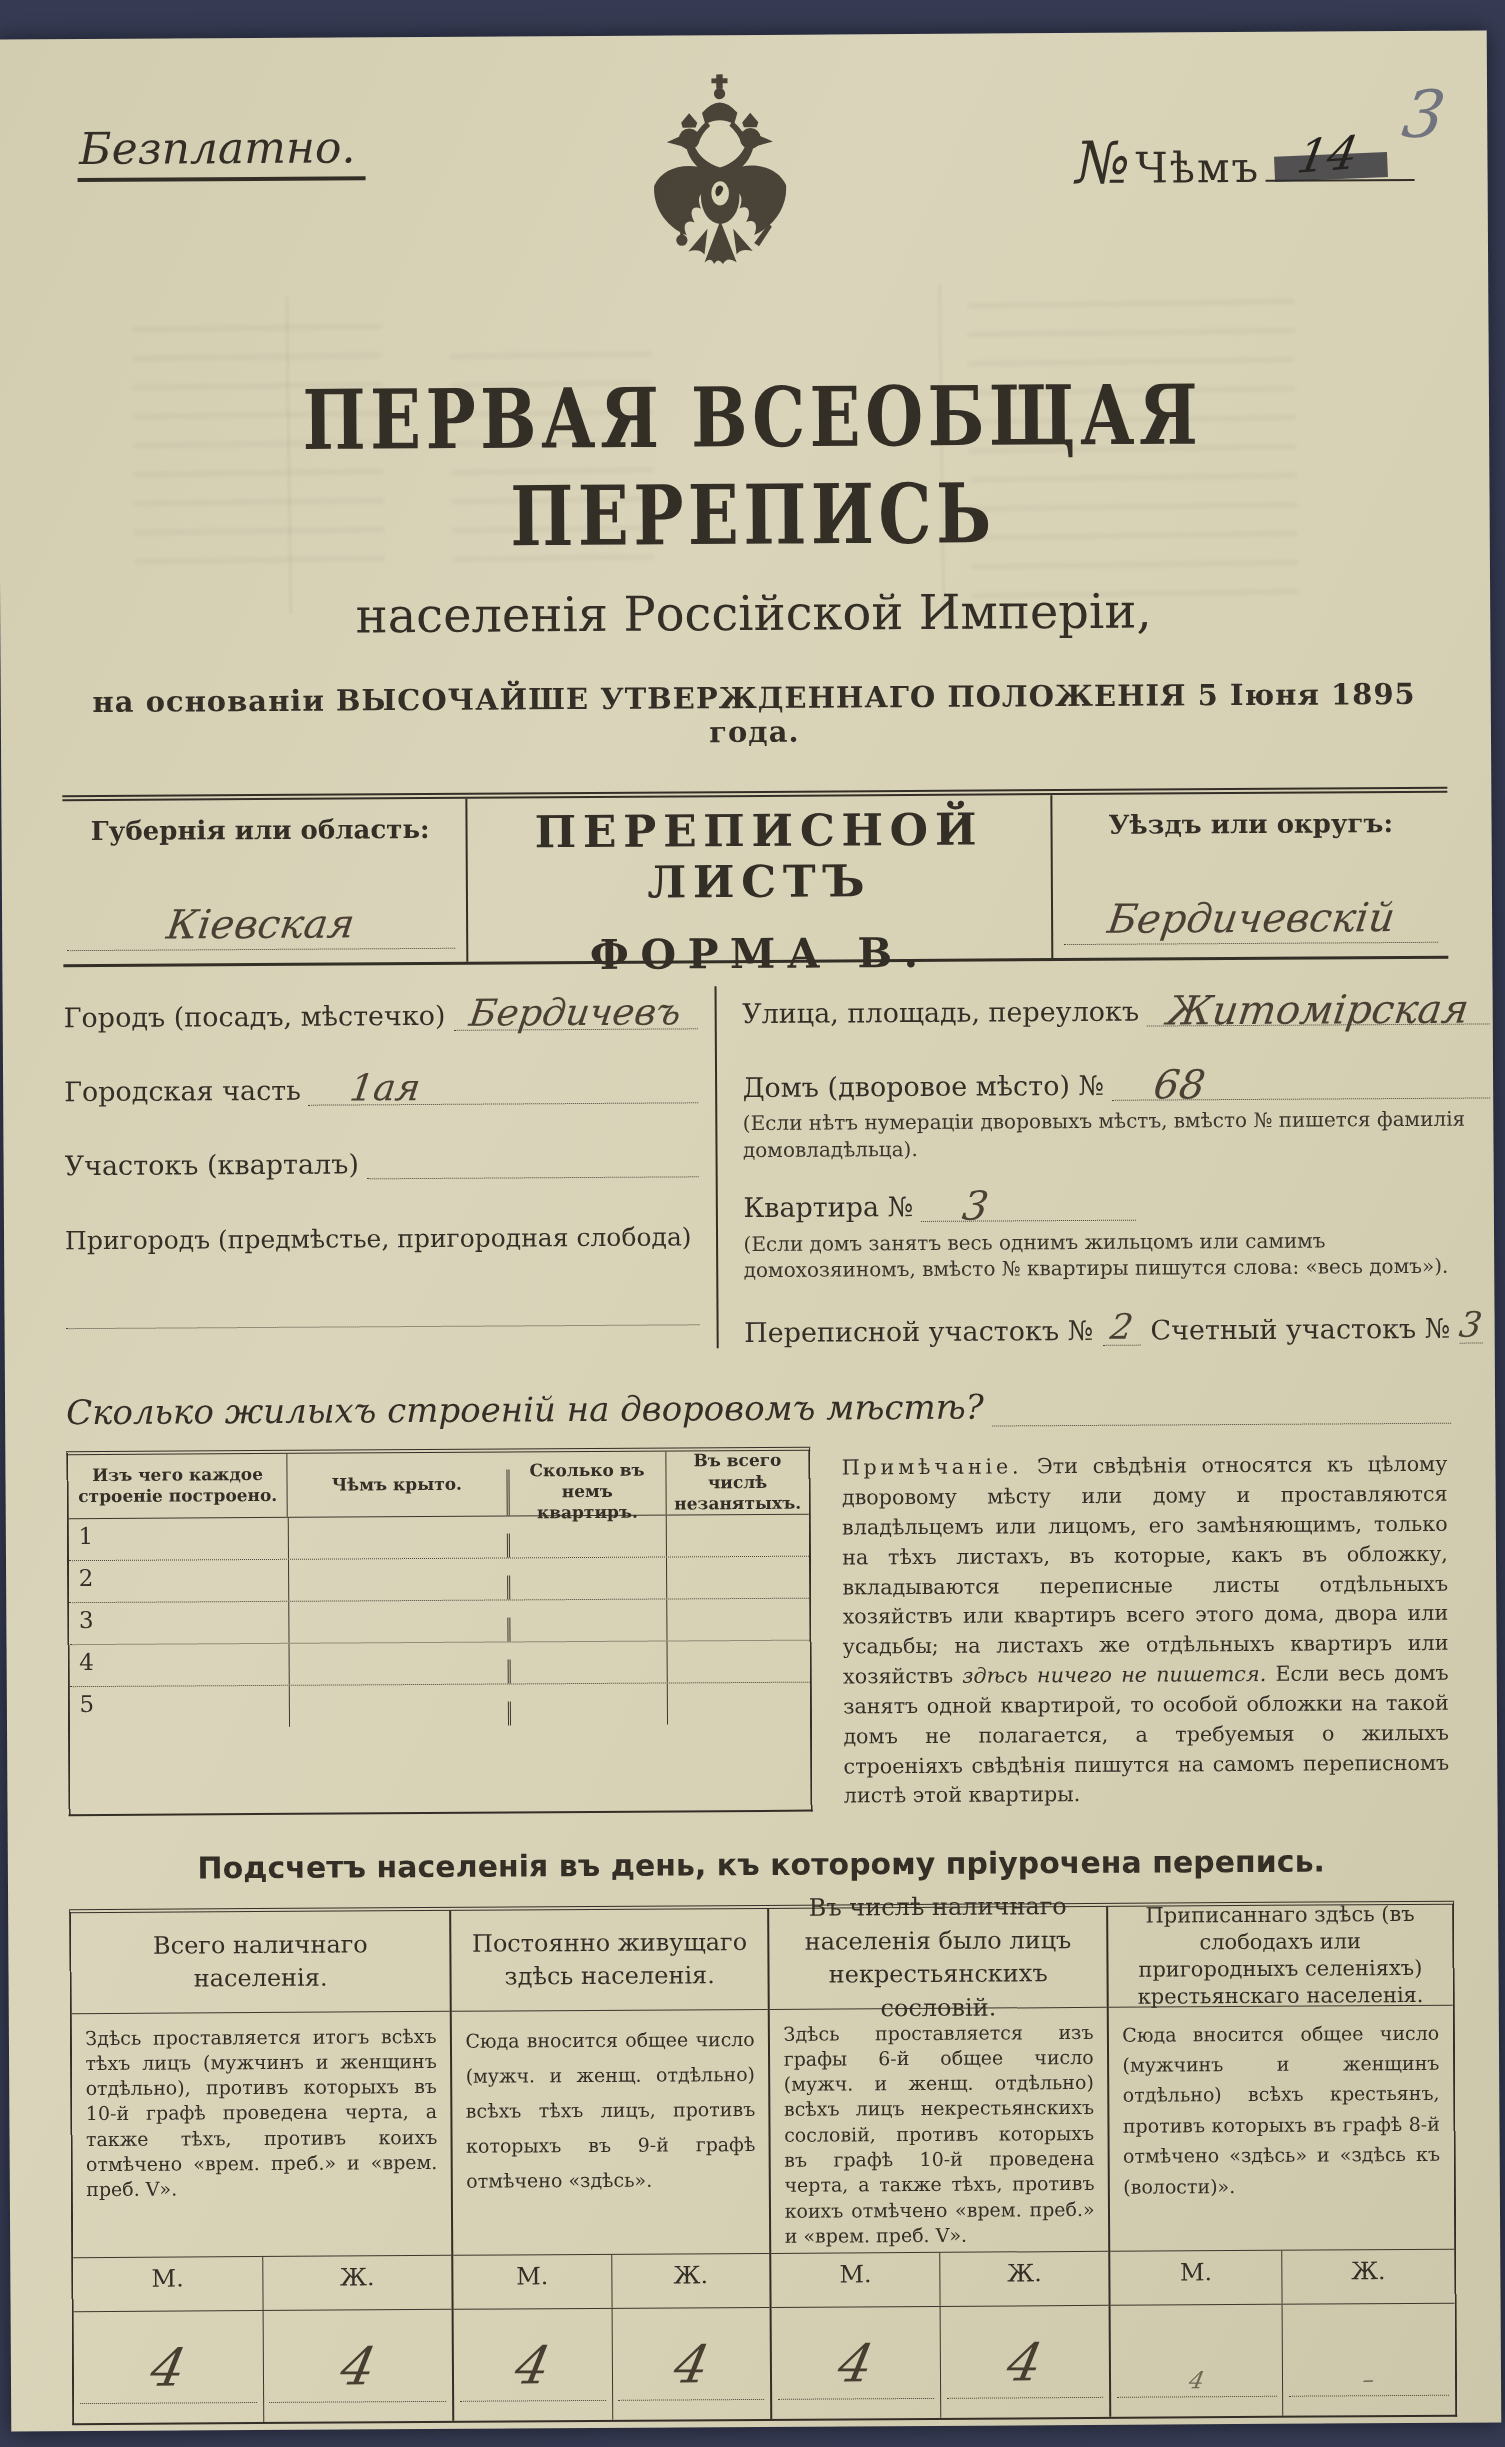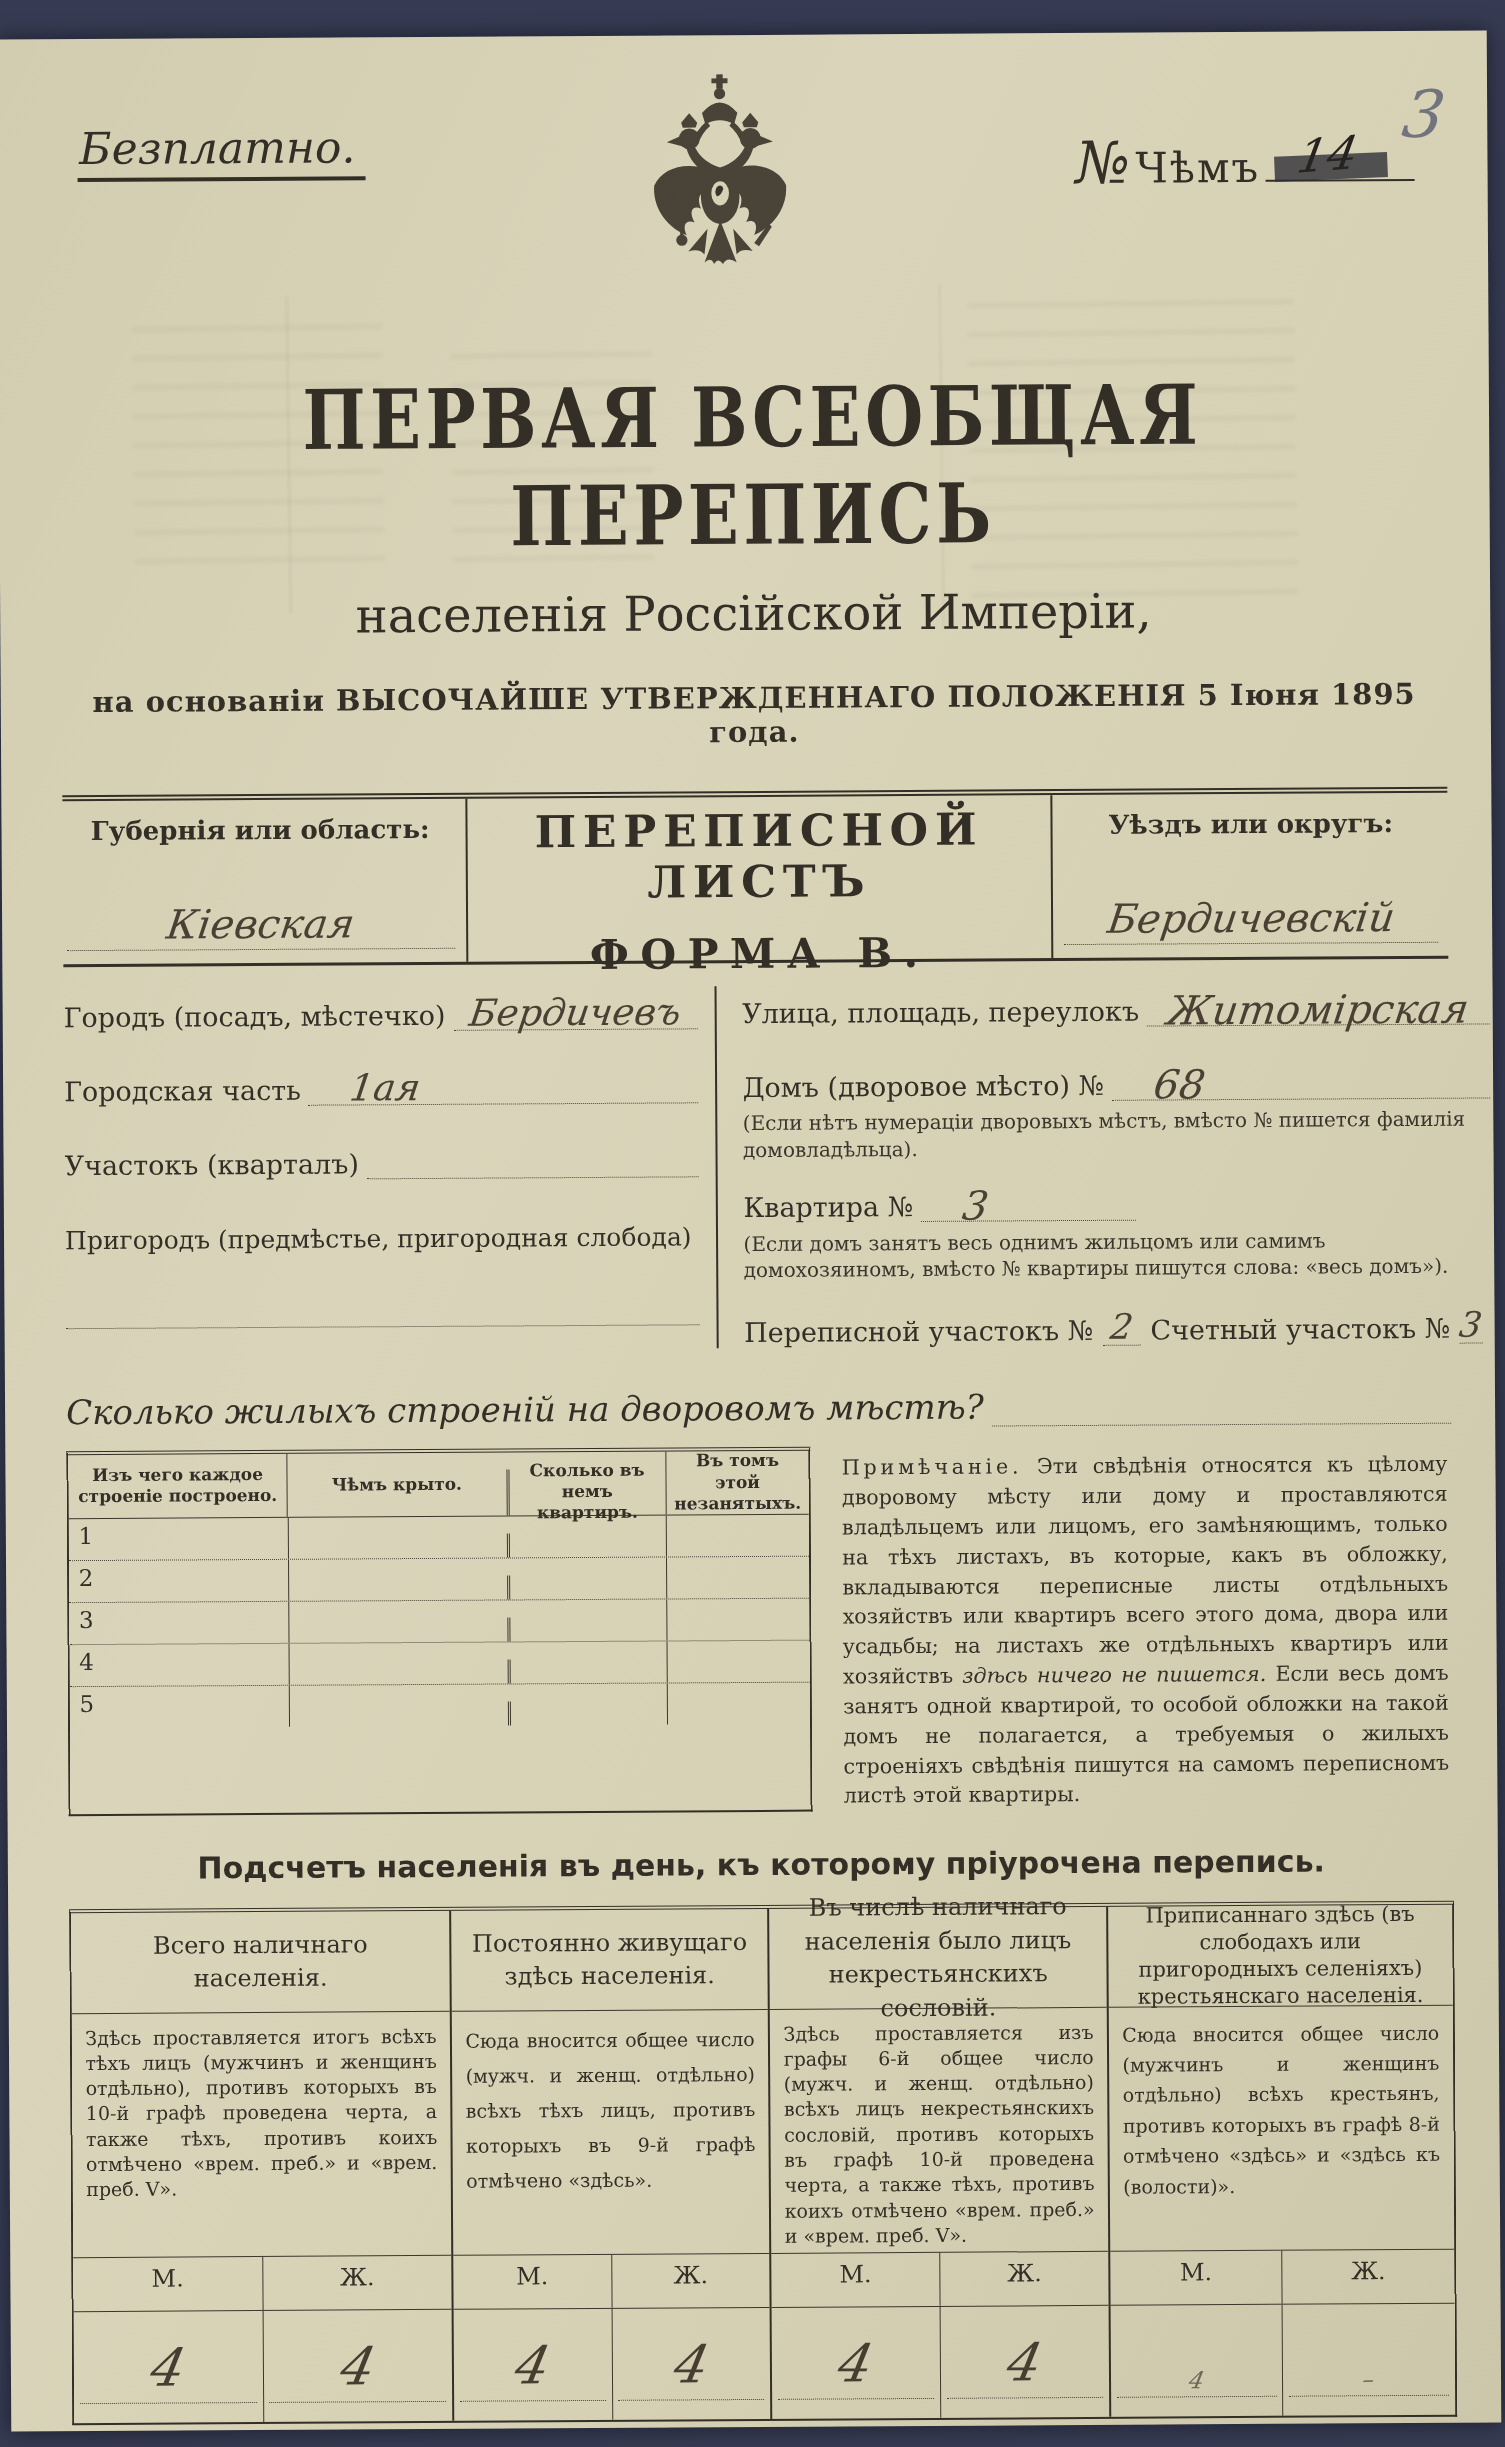--- a/index.html
+++ b/index.html
@@ -221,21 +221,21 @@
       <span>Сколько жилыхъ строеній на дворовомъ мѣстѣ?</span>
       <span class="dots"></span>
     </div>
 
     <div class="brow">
       <div class="btable">
         <div class="bth">
           <div class="bc-a">Изъ чего каждое строеніе построено.</div>
           <div class="bc-b">Чѣмъ крыто.</div>
           <div class="bc-c">Сколько въ немъ квартиръ.</div>
-          <div class="bc-d">Въ томъ этой незанятыхъ.</div>
+          <div class="bc-d">Въ всего числѣ незанятыхъ.</div>
         </div>
         <div class="btr">
           <div class="bc-a">1</div>
           <div class="bc-b"></div>
             <div class="bc-c"></div>
             <div class="bc-d"></div>
         </div>
         <div class="btr">
           <div class="bc-a">2</div>
           <div class="bc-b"></div>

